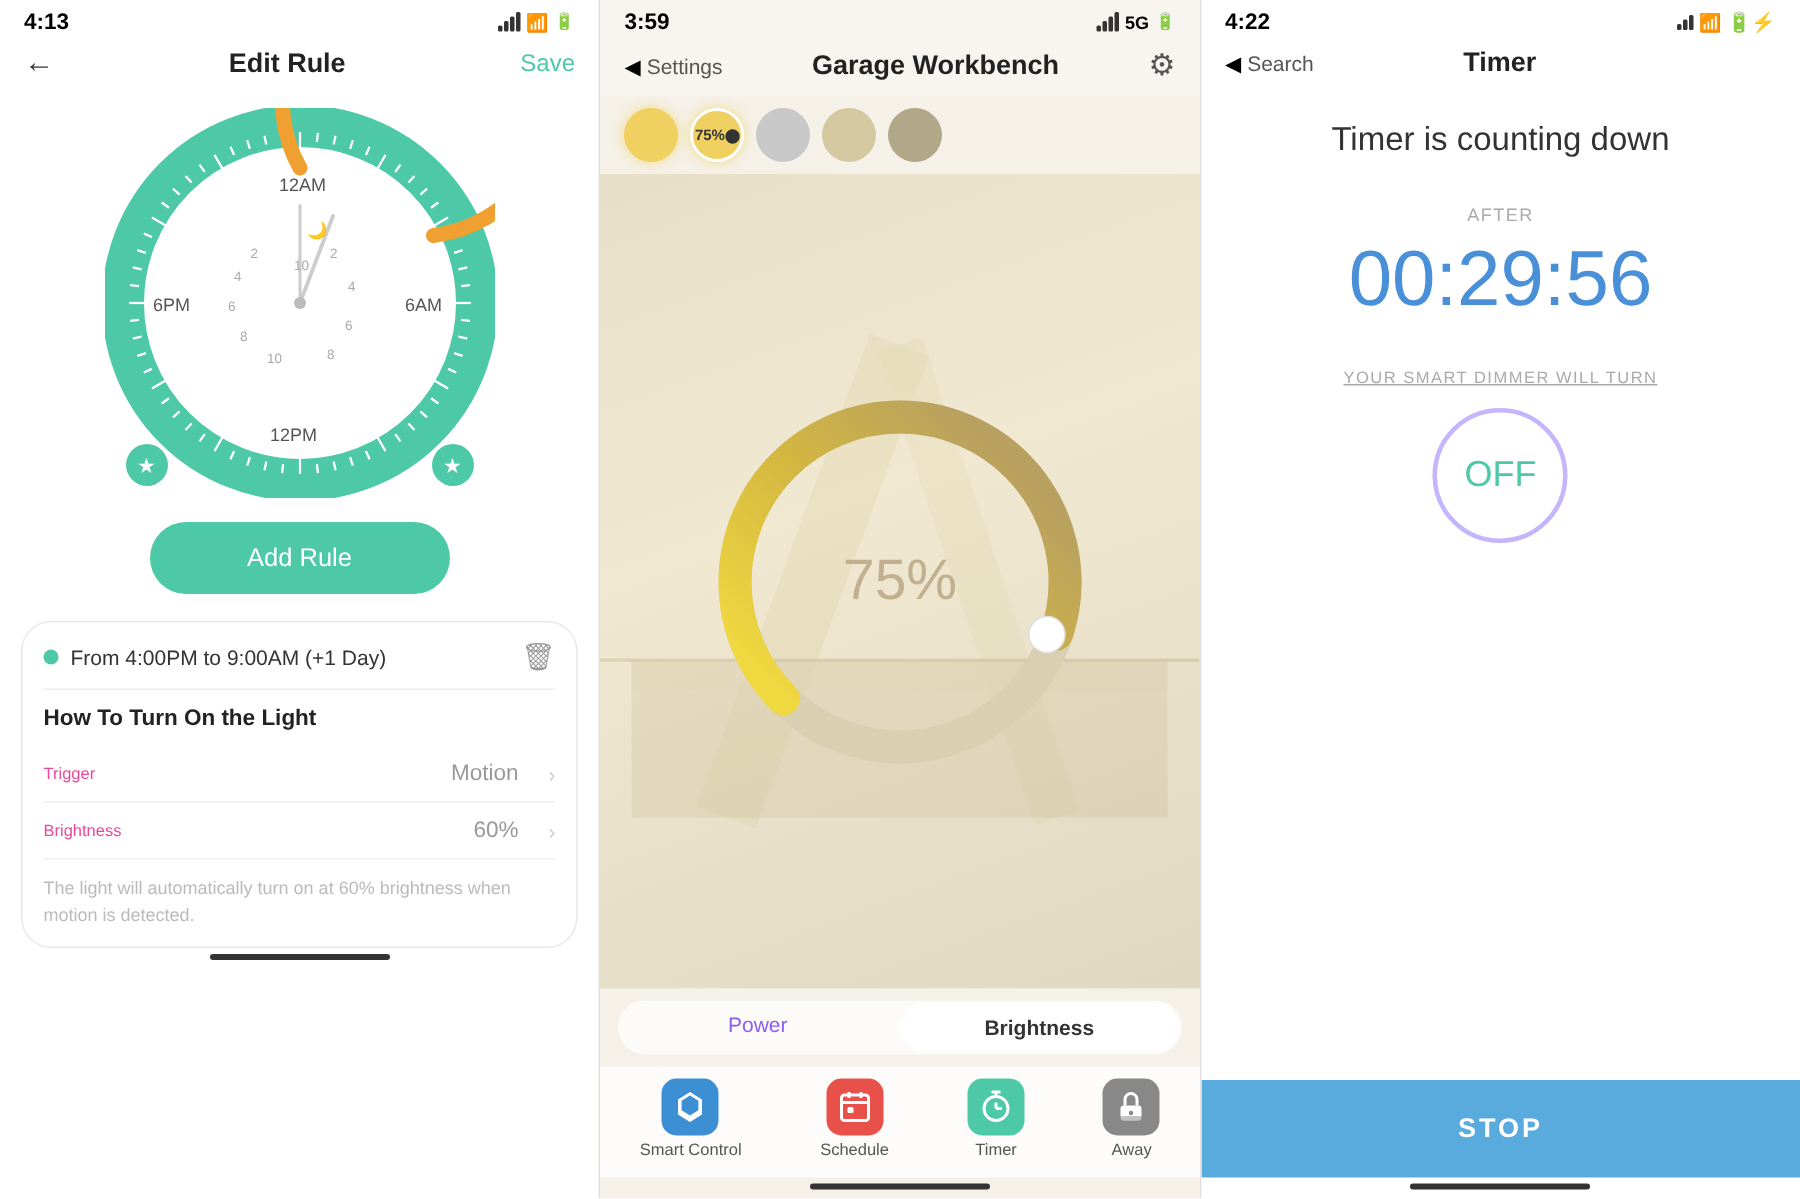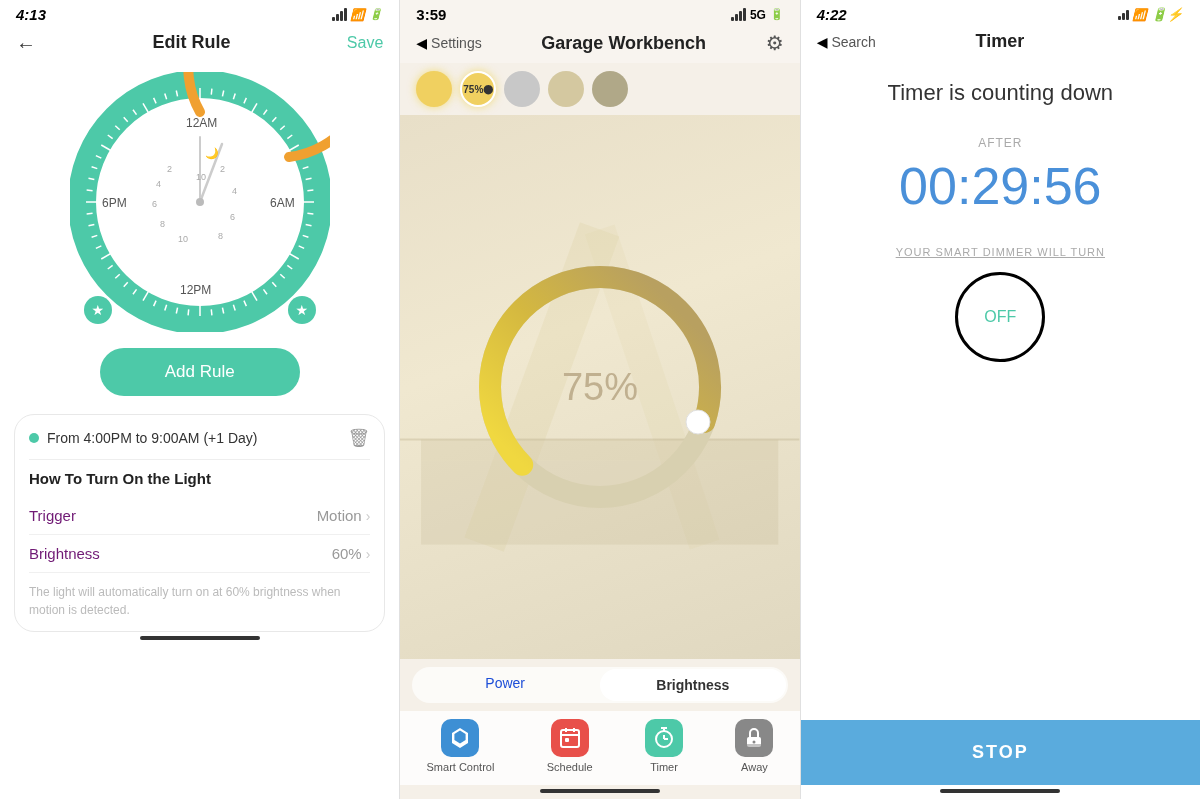--- a/index.html
+++ b/index.html
@@ -24,21 +24,20 @@
     }
     .panel:last-child { border-right: none; }
 
     .status-bar {
       display: flex;
       justify-content: space-between;
       align-items: center;
       padding: 6px 16px 4px;
       font-size: 13px;
       font-weight: 600;
-      font-style: italic;
     }
     .status-time { font-size: 15px; font-weight: 700; }
     .status-icons { display: flex; align-items: center; gap: 4px; font-size: 11px; }
 
     
     .nav-bar {
       display: flex;
       align-items: center;
       justify-content: space-between;
       padding: 4px 16px 8px;
@@ -122,22 +121,22 @@
     .divider { height: 1px; background: #eee; margin: 10px 0; }
     .section-title { font-size: 15px; font-weight: 600; color: #222; margin-bottom: 10px; }
     .setting-row {
       display: flex;
       align-items: center;
       justify-content: space-between;
       padding: 10px 0;
       border-bottom: 1px solid #f0f0f0;
       cursor: pointer;
     }
-    .setting-label { font-size: 15px; color: #701a75; }
-    .setting-value { font-size: 15px; color: #999; display: flex; align-items: center; gap: 4px; }
+    .setting-label { font-size: 11px; color: #ec4899; }
+    .setting-value { font-size: 15px; color: #999; display: flex; align-items: center; gap: 20px; }
     .chevron { color: #ccc; font-size: 14px; }
     .hint-text { font-size: 12px; color: #bbb; margin-top: 10px; line-height: 1.5; }
 
     
     .panel2-bg {
       background: #f5f0e8;
       flex: 1;
       display: flex;
       flex-direction: column;
       border-right: 1px solid #e0e0e0;
@@ -222,21 +221,21 @@
       background: rgba(255,255,255,0.7);
       margin: 8px 12px;
       border-radius: 20px;
       overflow: hidden;
     }
     .pb-tab {
       flex: 1;
       padding: 8px 0;
       text-align: center;
       font-size: 14px;
-      color: #1d4ed8;
+      color: #8b5cf6;
       cursor: pointer;
     }
     .pb-tab.active {
       background: #fff;
       border-radius: 18px;
       font-weight: 600;
       color: #333;
       margin: 2px;
     }
     .bottom-nav {
@@ -288,25 +287,25 @@
       align-items: center;
       padding: 20px 4px 0;
     }
     .timer-title { font-size: 22px; color: #333; font-weight: 400; text-align: center; margin-bottom: 30px; }
     .after-label { font-size: 12px; color: #aaa; letter-spacing: 1px; text-align: center; margin-bottom: 6px; }
     .timer-countdown { font-size: 52px; color: #4a90d9; font-weight: 300; text-align: center; margin-bottom: 30px; }
     .will-turn-label { font-size: 11px; color: #aaa; letter-spacing: 1px; text-align: center; margin-bottom: 14px; text-decoration: underline; }
     .off-circle {
       width: 90px; height: 90px;
       border-radius: 50%;
-      border: 3px solid #000000;
+      border: 3px solid #c4b5fd;
       display: flex;
       align-items: center;
       justify-content: center;
-      font-size: 16px;
+      font-size: 24px;
       color: #4dc9a8;
       font-weight: 500;
     }
     .stop-btn {
       width: 100%;
       padding: 22px 0;
       background: #5aabdd;
       color: #fff;
       border: none;
       font-size: 18px;

